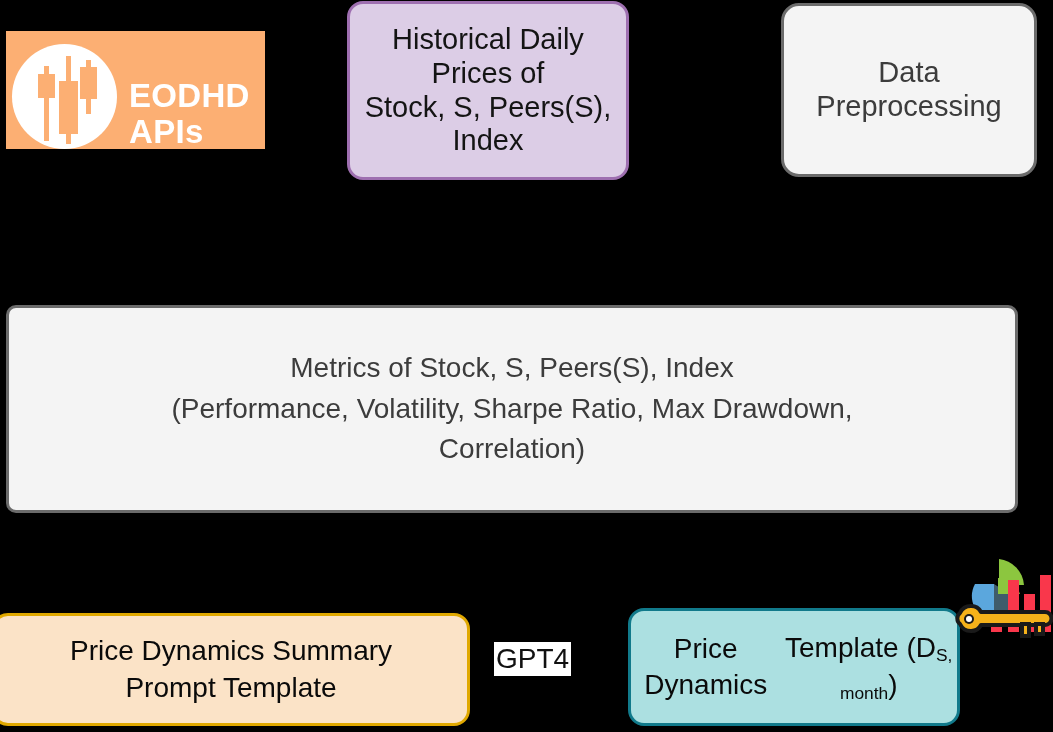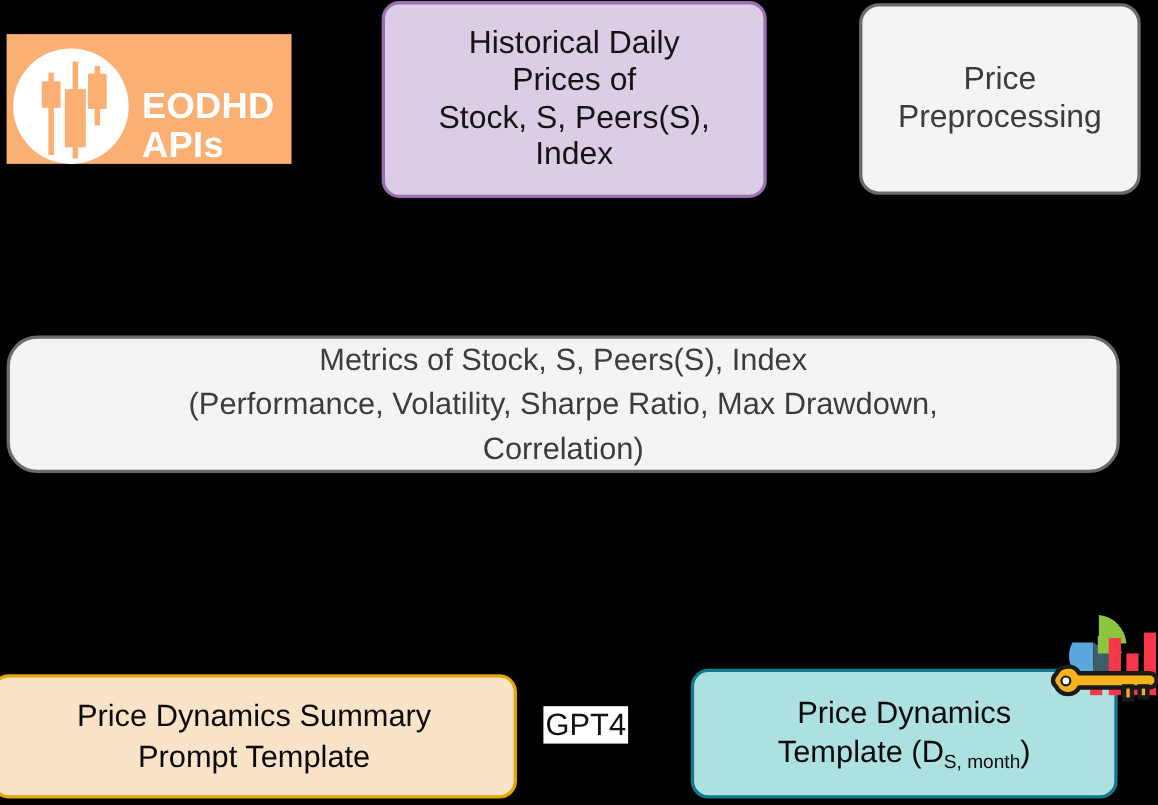--- a/index.html
+++ b/index.html
@@ -61,21 +61,21 @@
     font-weight: bold;
     line-height: 1.07;
     letter-spacing: 0.3px;
     white-space: pre-line;
   }
 
   
   #historical-prices {
     left: 347px;
     top: 1px;
-    width: 350px;
+    width: 282px;
     height: 179px;
     background: #DCCDE6;
     border: 3px solid #9E6FB0;
     border-radius: 16px;
     color: #141414;
     font-size: 29px;
   }
 
   
   #data-preprocessing {
@@ -88,24 +88,24 @@
     border-radius: 18px;
     color: #3C3C3C;
     font-size: 29px;
   }
 
   
   #metrics-box {
     left: 6px;
     top: 305px;
     width: 1012px;
-    height: 125px;
+    height: 208px;
     background: #F4F4F4;
     border: 3px solid #6B6B6B;
-    border-radius: 28px;
+    border-radius: 10px;
     color: #3C3C3C;
     font-size: 28px;
     line-height: 1.45;
   }
 
   
   #prompt-template {
     left: -8px;
     top: 613px;
     width: 478px;
@@ -127,29 +127,29 @@
     color: #111111;
     font-size: 28px;
     padding: 1px 2px;
     line-height: 1.15;
   }
 
   
   #summary-output {
     left: 628px;
     top: 608px;
-    width: 388px;
+    width: 332px;
     height: 118px;
     background: #ACE0E1;
     border: 3px solid #117A8B;
     border-radius: 16px;
     color: #0A0A0A;
     font-size: 28px;
     line-height: 1.3;
-    flex-direction: column;
+    flex-direction: row;
     z-index: 2;
   }
   #summary-output .line { display: block; }
   #summary-output sub {
     font-size: 0.62em;
     vertical-align: -0.28em;
     margin-top: 45px;
   }
 
   
@@ -183,21 +183,21 @@
     </div>
     <div id="eodhd-text">EODHD
 APIs</div>
   </div>
 
   <div class="node" id="historical-prices">Historical Daily
 Prices of
 Stock, S, Peers(S),
 Index</div>
 
-  <div class="node" id="data-preprocessing">Price
+  <div class="node" id="data-preprocessing">Data
 Preprocessing</div>
 
   <div class="node" id="metrics-box">Metrics of  Stock, S, Peers(S), Index
 (Performance, Volatility, Sharpe Ratio, Max Drawdown,
 Correlation)</div>
 
   <div class="node" id="prompt-template">Price Dynamics Summary
 Prompt Template</div>
 
   <div id="gpt4-label">GPT4</div>

